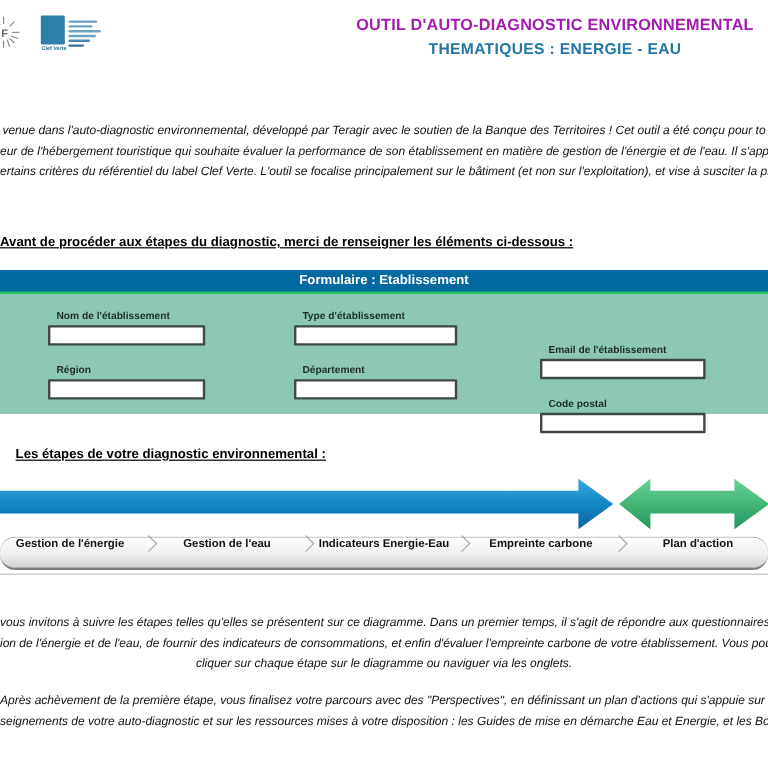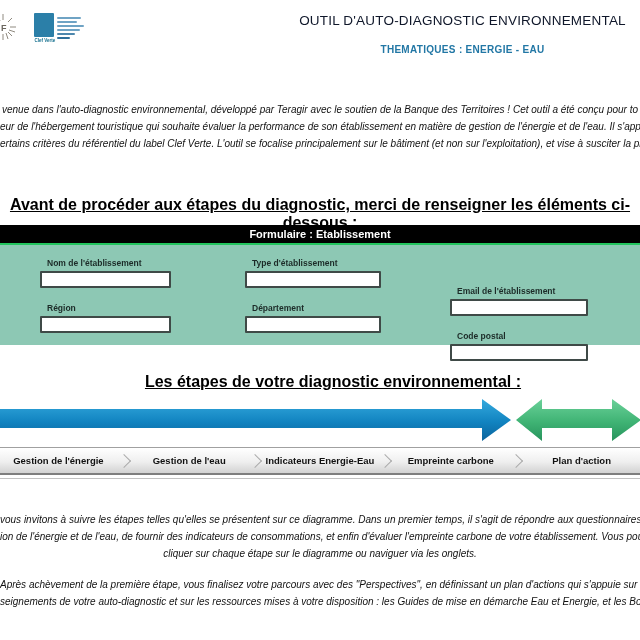--- a/index.html
+++ b/index.html
@@ -13,48 +13,48 @@
   .clef-caption{position:absolute;left:32px;top:38px;width:26px;font-size:4.5px;color:#16718f;text-align:center;font-weight:bold;}
   .partner-text{position:absolute;left:57px;top:17px;width:32px;}
   .partner-text .ln{height:2px;background:#6fa3c4;margin-bottom:2px;border-radius:1px;}
   .partner-text .ln:nth-child(1){width:24px;}
   .partner-text .ln:nth-child(2){width:20px;}
   .partner-text .ln:nth-child(3){width:27px;}
   .partner-text .ln:nth-child(4){width:23px;}
   .partner-text .ln:nth-child(5){width:18px;background:#4d87ad;}
   .partner-text .ln:nth-child(6){width:13px;background:#2f6f9a;}
   .title-wrap{position:absolute;left:285px;top:13px;width:355px;text-align:center;}
-  .page-title{font-size:13.5px;font-weight:normal;color:#0f172a;letter-spacing:.2px;}
-  .page-subtitle{margin-top:16px;font-size:10px;font-weight:bold;color:#2277a5;letter-spacing:.3px;}
+  .page-title{font-size:13.5px;font-weight:bold;color:#a21caf;letter-spacing:.2px;}
+  .page-subtitle{margin-top:5px;font-size:13px;font-weight:bold;color:#2277a5;letter-spacing:.3px;}
   
   .para{position:absolute;left:0;width:640px;text-align:center;font-style:italic;font-size:10px;line-height:17px;white-space:nowrap;overflow:hidden;color:#111;}
   .intro{top:101px;}
   .para .b{font-weight:normal;}
   .para div{white-space:nowrap;}
   
-  .sec-heading{position:absolute;left:0;width:640px;text-align:center;font-weight:bold;font-size:16px;text-decoration:underline;color:#000;}
+  .sec-heading{position:absolute;left:0;width:640px;font-weight:bold;font-size:11px;text-decoration:underline;color:#000;}
   .h-form{top:196px;}
   .h-steps{top:373px;padding-left:13px;}
   
-  .form-header{position:absolute;left:0;top:225px;width:640px;height:18px;background:#000000;border-bottom:8px solid #22c55e;
+  .form-header{position:absolute;left:0;top:225px;width:640px;height:18px;background:#0369a1;border-bottom:8px solid #22c55e;
     color:#fff;font-weight:bold;font-size:11px;text-align:center;line-height:18px;}
   .form-body{position:absolute;left:0;top:245px;width:640px;height:100px;background:#8dc8b4;}
   .ffield{position:absolute;}
   .ffield .flabel{font-size:8.5px;font-weight:bold;color:#1c2b28;margin:0 0 3px 7px;white-space:nowrap;}
   .ffield input{display:block;width:100%;height:17px;border:2px solid #3f4a47;background:#fff;box-sizing:border-box;border-radius:1px;padding:0 3px;font-size:10px;}
   .f-c1{left:40px;width:131px;}
   .f-c2{left:245px;width:136px;}
   .f-c3{left:450px;width:138px;margin-top:28px;}
   .f-r1{top:13px;}
   .f-r2{top:58px;}
   
   .arrows{position:absolute;left:0;top:397px;width:640px;height:46px;}
   
-  .tabrow{position:absolute;left:0;top:447px;width:640px;height:25px;display:flex;align-items:center;
-    background:linear-gradient(#ffffff,#efefef 55%,#d2d2d2);border-top:1px solid #a0a0a0;border-bottom:2px solid #7e7e7e;box-sizing:content-box;}
+  .tabrow{position:absolute;left:0;top:447px;width:640px;height:25px;display:flex;align-items:flex-start;
+    background:linear-gradient(#ffffff,#efefef 55%,#d2d2d2);border-top:1px solid #a0a0a0;border-bottom:2px solid #7e7e7e;box-sizing:content-box;border-radius:13px;}
   .tab{flex:1;text-align:center;font-size:9.5px;font-weight:bold;color:#111;white-space:nowrap;overflow:hidden;cursor:pointer;}
   .chev{width:9px;height:9px;border-top:1.5px solid #ababab;border-right:1.5px solid #ababab;transform:rotate(45deg);flex:none;margin:0 2px;}
   .tabrow-shadow{position:absolute;left:0;top:478px;width:640px;height:1px;background:#c2c2c2;}
   
   .outro1{top:511px;}
   .outro2{top:576px;}
 </style>
 </head>
 <body>
 

